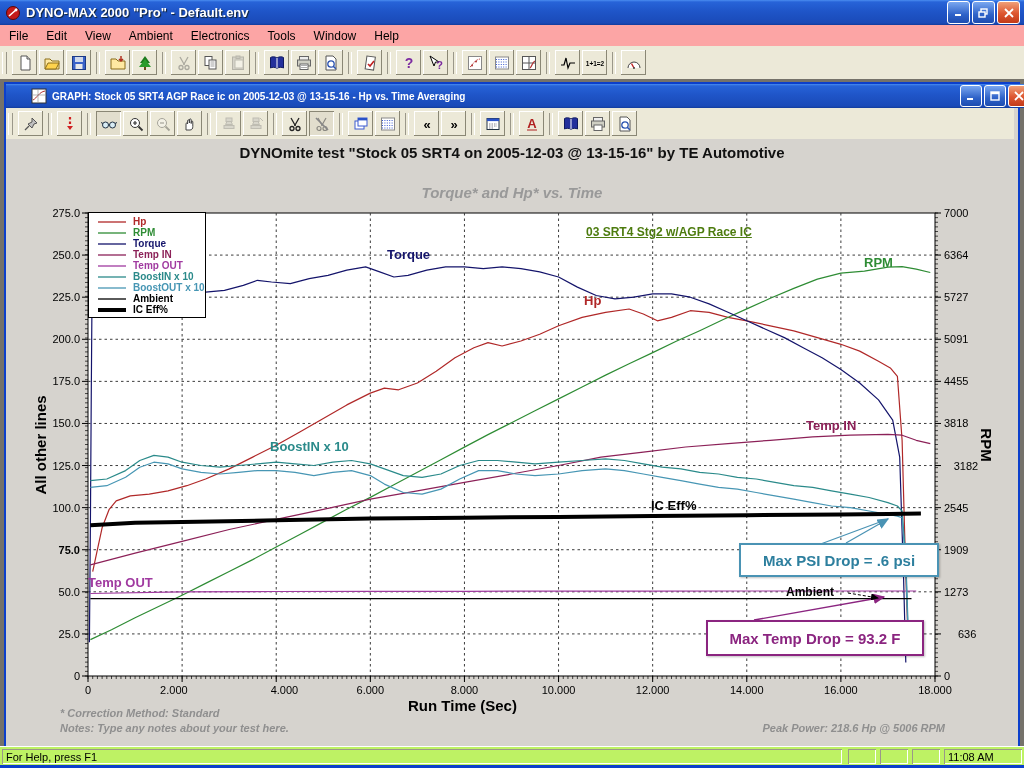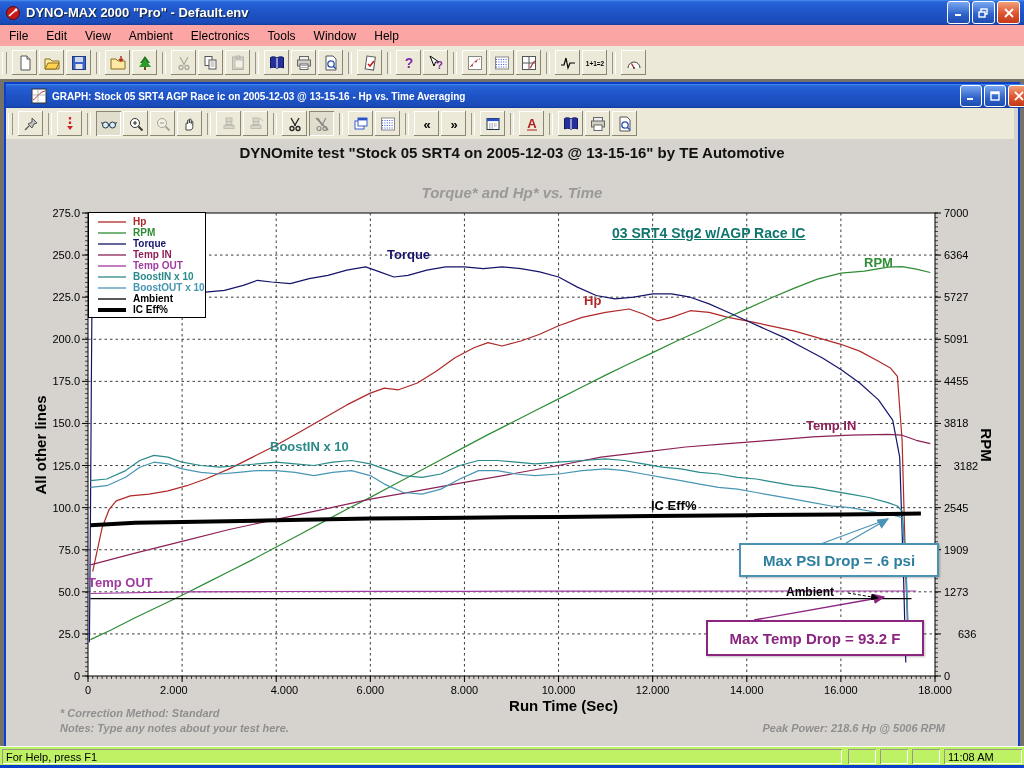--- a/index.html
+++ b/index.html
@@ -879,21 +879,21 @@
 
 <div id="ticks">
     <div class="tick" style="left: 36px; top: 207px; width: 44px; text-align: right; z-index: 6;">275.0</div>
     <div class="tick" style="left: 36px; top: 249.091px; width: 44px; text-align: right; z-index: 6;">250.0</div>
     <div class="tick" style="left: 36px; top: 291.182px; width: 44px; text-align: right; z-index: 6;">225.0</div>
     <div class="tick" style="left: 36px; top: 333.273px; width: 44px; text-align: right; z-index: 6;">200.0</div>
     <div class="tick" style="left: 36px; top: 375.364px; width: 44px; text-align: right; z-index: 6;">175.0</div>
     <div class="tick" style="left: 36px; top: 417.455px; width: 44px; text-align: right; z-index: 6;">150.0</div>
     <div class="tick" style="left: 36px; top: 459.545px; width: 44px; text-align: right; z-index: 6;">125.0</div>
     <div class="tick" style="left: 36px; top: 501.636px; width: 44px; text-align: right; z-index: 6;">100.0</div>
-    <div class="tick" style="left: 36px; top: 543.727px; width: 44px; text-align: right; z-index: 6;">75.0</div>
+    <div class="tick" style="left: 36px; top: 543.727px; width: 44px; text-align: right; z-index: 6; font-weight: bold;">75.0</div>
     <div class="tick" style="left: 36px; top: 585.818px; width: 44px; text-align: right; z-index: 6;">50.0</div>
     <div class="tick" style="left: 36px; top: 627.909px; width: 44px; text-align: right; z-index: 6;">25.0</div>
     <div class="tick" style="left: 36px; top: 670px; width: 44px; text-align: right; z-index: 6;">0</div>
     <div class="tick" style="left: 944px; top: 207px; width: 44px; text-align: left; z-index: 6;">7000</div>
     <div class="tick" style="left: 944px; top: 249.067px; width: 44px; text-align: left; z-index: 6;">6364</div>
     <div class="tick" style="left: 944px; top: 291.2px; width: 44px; text-align: left; z-index: 6;">5727</div>
     <div class="tick" style="left: 944px; top: 333.267px; width: 44px; text-align: left; z-index: 6;">5091</div>
     <div class="tick" style="left: 944px; top: 375.334px; width: 44px; text-align: left; z-index: 6;">4455</div>
     <div class="tick" style="left: 944px; top: 417.467px; width: 44px; text-align: left; z-index: 6;">3818</div>
     <div class="tick" style="left: 944px; top: 459.533px; width: 44px; text-align: center; z-index: 6;">3182</div>
@@ -963,37 +963,37 @@
       <span style="color:#000000">Ambient</span>
     </div>
     <div class="legend-row">
       <svg width="30" height="8" viewBox="0 0 30 8">
         <line x1="1" y1="4" x2="29" y2="4" stroke="#000000" stroke-width="4"></line>
       </svg>
       <span style="color:#000000">IC Eff%</span>
     </div>
   </div>
 <div id="inline-labels">
-    <div class="inline-label" style="left: 586px; top: 225px; color: #0f766e; font-size: 14px; text-decoration: underline; margin-left: 26px;">03 SRT4 Stg2 w/AGP Race IC</div>
+    <div class="inline-label" style="left: 586px; top: 225px; color: #4d7c0f; font-size: 12px; text-decoration: underline;">03 SRT4 Stg2 w/AGP Race IC</div>
     <div class="inline-label" style="left: 387px; top: 247px; color: rgb(20, 20, 107); font-size: 13px;">Torque</div>
     <div class="inline-label" style="left: 584px; top: 293px; color: rgb(176, 40, 40); font-size: 13px;">Hp</div>
     <div class="inline-label" style="left: 864px; top: 255px; color: rgb(46, 140, 52); font-size: 13px;">RPM</div>
     <div class="inline-label" style="left: 806px; top: 418px; color: rgb(140, 33, 88); font-size: 13px;">Temp IN</div>
     <div class="inline-label" style="left: 270px; top: 439px; color: rgb(42, 138, 138); font-size: 13px;">BoostIN x 10</div>
     <div class="inline-label" style="left: 651px; top: 498px; color: rgb(0, 0, 0); font-size: 13px;">IC Eff%</div>
     <div class="inline-label" style="left: 88px; top: 575px; color: rgb(160, 58, 160); font-size: 13px;">Temp OUT</div>
     <div class="inline-label" style="left: 786px; top: 585px; color: rgb(0, 0, 0); font-size: 12px;">Ambient</div>
   </div>
 
 <div class="callout" style="left:739px;top:543px;width:196px;height:30px;border:2px solid #4a93b4;color:#2d7f9e">Max PSI Drop = .6 psi</div>
 <div class="callout" style="left:706px;top:620px;width:214px;height:32px;border:2px solid #8b2580;color:#8b2580">Max Temp Drop = 93.2 F</div>
 
 <div class="abs axis-title" style="left:40px;top:445px;transform:translate(-50%,-50%) rotate(-90deg);z-index:6">All other lines</div>
 <div class="abs axis-title" style="left:986px;top:445px;transform:translate(-50%,-50%) rotate(90deg);z-index:6">RPM</div>
-<div class="abs axis-title" style="left:408px;top:697px;width:210px;text-align:right;z-index:6">Run Time (Sec)</div>
+<div class="abs axis-title" style="left:408px;top:697px;width:210px;text-align:left;z-index:6">Run Time (Sec)</div>
 
 <div class="foot" style="left:60px;top:707px">* Correction Method: Standard</div>
 <div class="foot" style="left:60px;top:722px">Notes: Type any notes about your test here.</div>
 <div class="foot" style="left:600px;top:722px;width:345px;text-align:right">Peak Power: 218.6 Hp @ 5006 RPM</div>
 
 <div id="statusbar" class="abs">
   <span class="spanel" style="left:2px;width:840px">For Help, press F1</span>
   <span class="spanel" style="left:848px;width:28px"></span>
   <span class="spanel" style="left:880px;width:28px"></span>
   <span class="spanel" style="left:912px;width:28px"></span>

